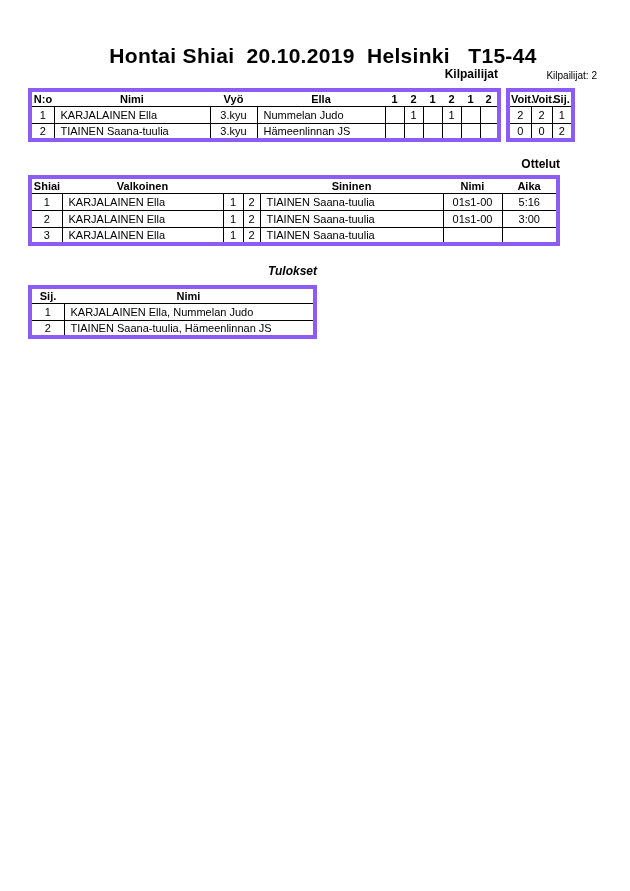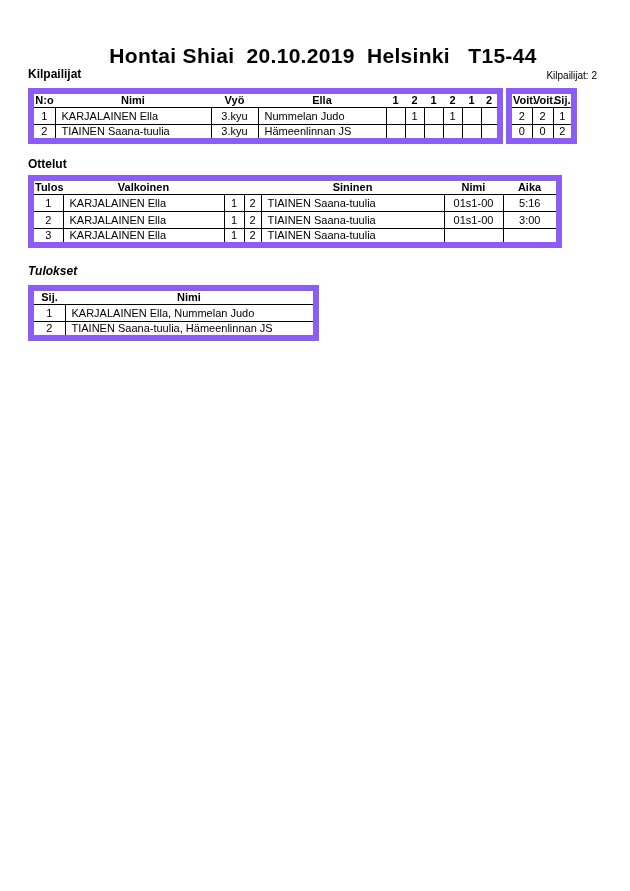--- a/index.html
+++ b/index.html
@@ -10,31 +10,31 @@
     font-family: "Liberation Sans", "DejaVu Sans", sans-serif;
     position: relative; overflow: hidden;
   }
   .abs { position: absolute; }
   .page-title {
     top: 44px; left: 8px; width: 630px;
     text-align: center; font-size: 21px; font-weight: bold;
     white-space: pre; letter-spacing: 0.3px;
   }
   .section-heading {
-    font-size: 12px; font-weight: bold; text-align: left; white-space: pre;
+    font-size: 12px; font-weight: bold; text-align: right; white-space: pre;
   }
   .heading-kilpailijat { top: 67px; left: 28px; width: 470px; }
   .heading-ottelut    { top: 157px; left: 28px; width: 532px; }
   .heading-tulokset   { top: 264px; left: 28px; width: 289px; font-style: italic; }
   .competitor-count {
     top: 70px; left: 0; width: 597px;
     text-align: right; font-size: 10px; padding-left: 41px;
   }
   table { border-collapse: collapse; table-layout: fixed; background: #fff; }
-  table.box { border: 6px solid #8b5cf6; padding-left: 16px; }
+  table.box { border: 4px solid #8b5cf6; padding-left: 16px; }
   th {
     font-size: 11px; font-weight: bold; height: 16px;
     padding: 0 1px; text-align: center; vertical-align: middle;
     white-space: nowrap; border: none; overflow: visible;
   }
   td {
     font-size: 11px; height: 17px; padding: 0 2px;
     vertical-align: middle; white-space: nowrap;
     border: 1px solid #000; overflow: hidden;
   }
@@ -138,21 +138,21 @@
     <col style="width:32px">
       <col style="width:161px">
       <col style="width:20px">
       <col style="width:17px">
     <col style="width:183px">
       <col style="width:59px">
       <col style="width:56px">
   </colgroup>
   <tbody>
       <tr>
-    <th>Tulos</th>
+    <th>Shiai</th>
     <th>Valkoinen</th>
     <th></th>
     <th></th>
     <th>Sininen</th>
     <th>Nimi</th>
     <th>Aika</th>
   </tr>
   <tr>
     <td class="c">1</td>
     <td class="l">KARJALAINEN Ella</td>

